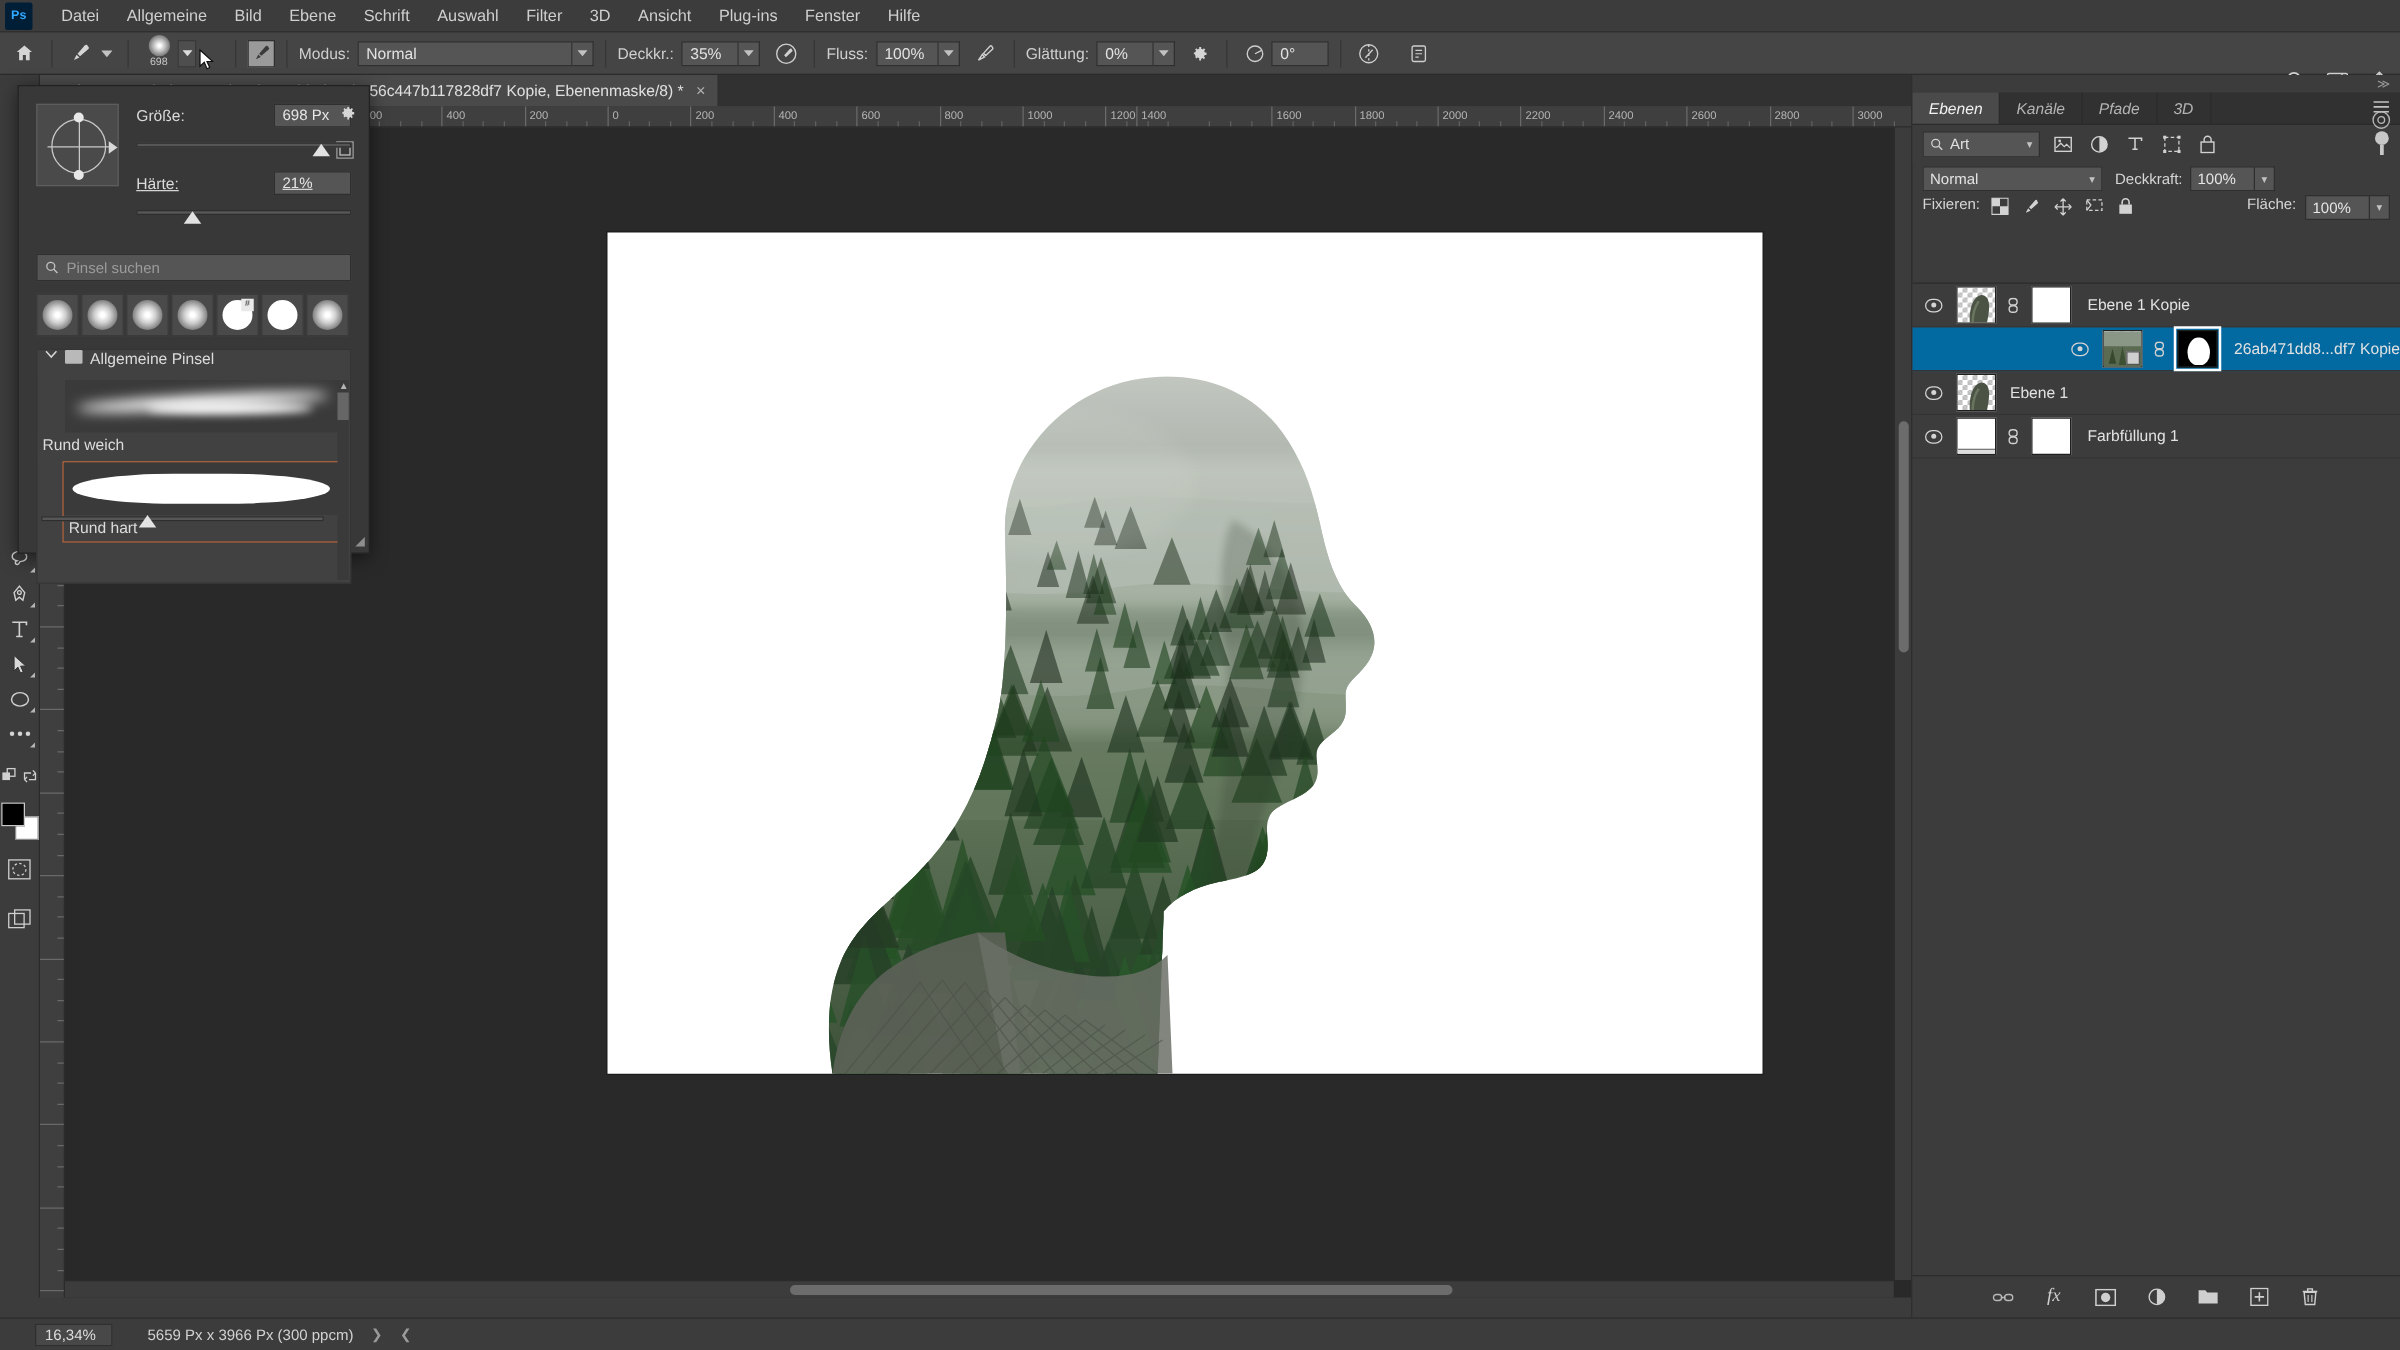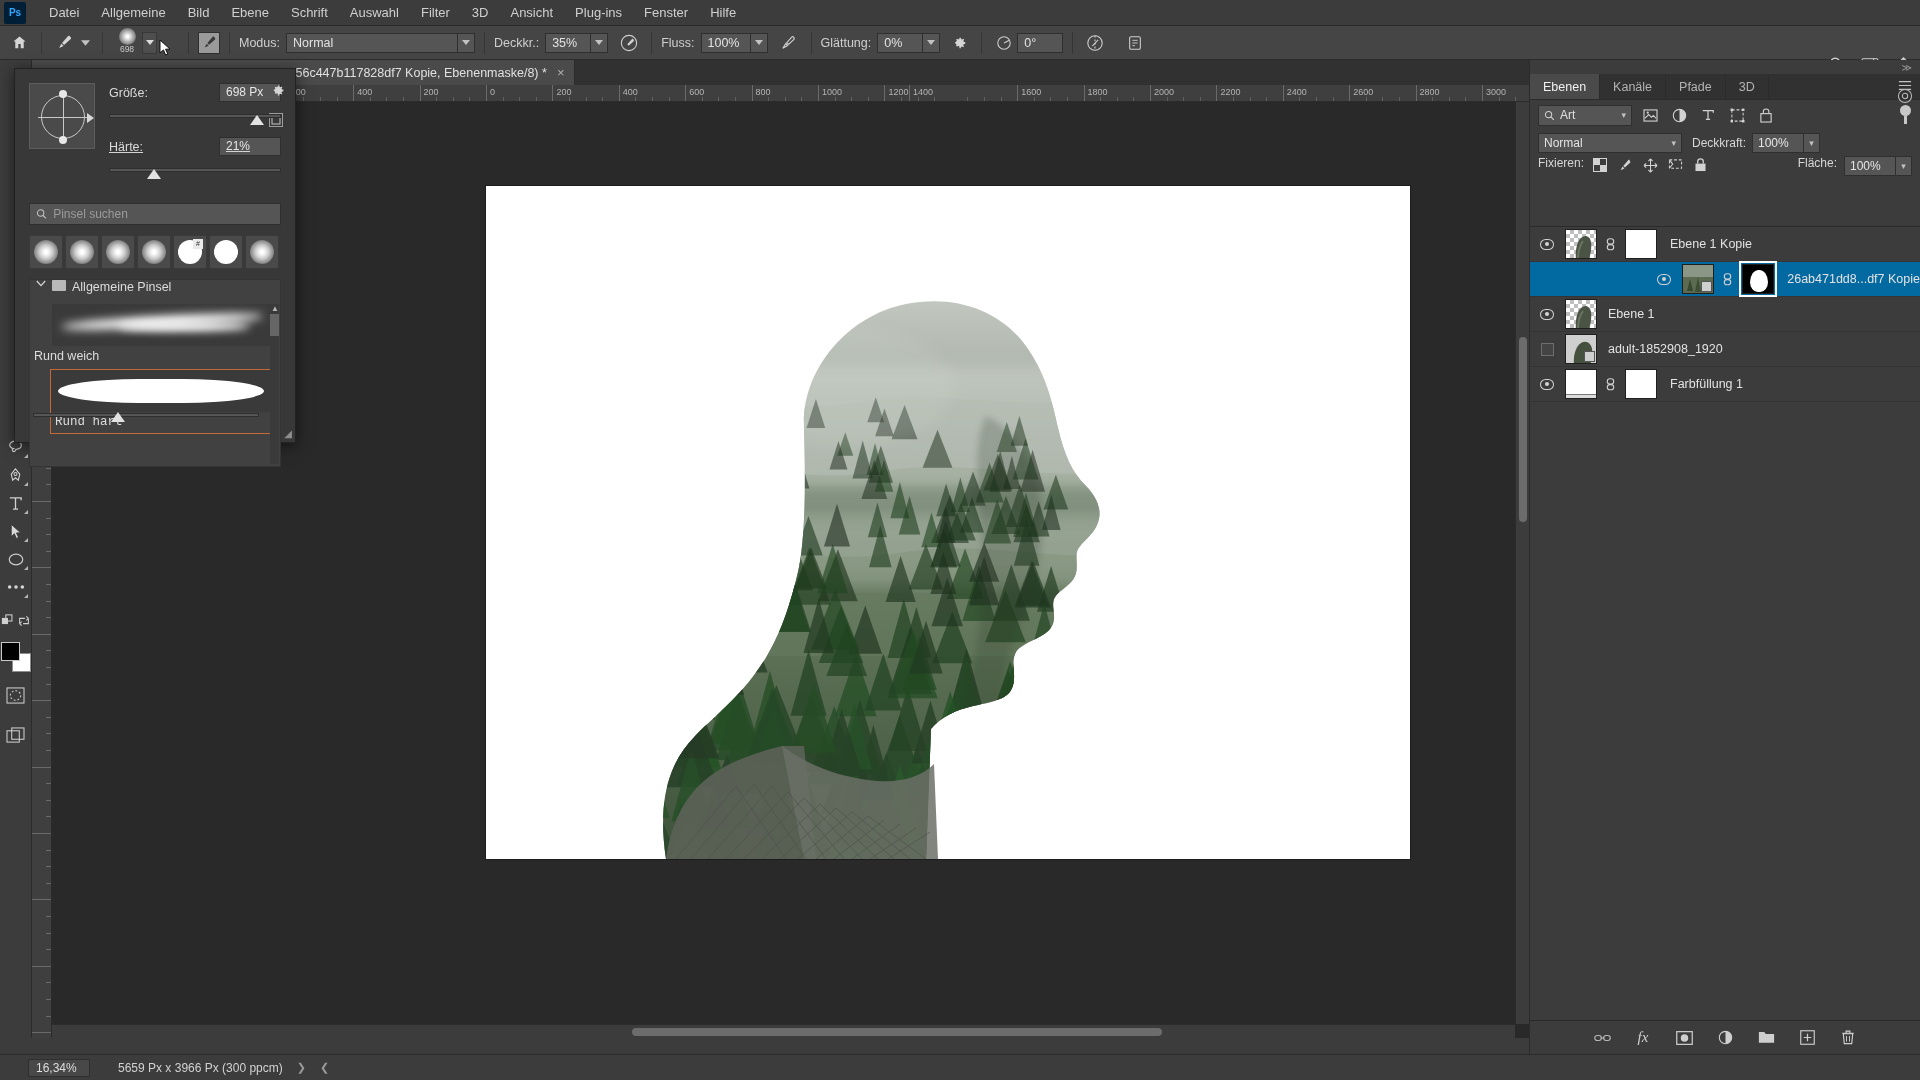--- a/index.html
+++ b/index.html
@@ -121,21 +121,21 @@
   }
   .bp-group {
     margin:10px 14px 0 14px; background:#414141; border:1px solid #343434;
     height:188px; position:relative; overflow:hidden;
   }
   .bp-group-hd { display:flex; align-items:flex-start; height:22px; padding-left:6px; gap:6px; background:#414141;}
   .bp-group-hd .gname { font-size:12.5px; color:#dcdcdc;}
   .folder-ico { width:14px;height:11px;background:#b9b9b9;border-radius:1px; position:relative;}
   .folder-ico:after{content:"";position:absolute;left:0;top:-3px;width:6px;height:3px;background:#b9b9b9;border-radius:1px 1px 0 0;}
   .bp-item { margin:2px 8px 0 22px; }
-  .bp-item.sel { border:1px solid #c3693a; margin-left:20px;font-family:Liberation Mono, monospace; }
+  .bp-item.sel { border:1px solid #c3693a; margin-left:20px; }
   .stroke-soft {
     height:42px; background:#3a3a3a; position:relative; overflow:hidden;
   }
   .stroke-soft:before {
     content:""; position:absolute; left:4%; top:28%; width:92%; height:26%;
     background:#fff; border-radius:50%; filter:blur(5px);
     transform: rotate(-3deg);
   }
   .stroke-soft:after {
     content:""; position:absolute; left:30%; top:42%; width:60%; height:22%;
@@ -250,20 +250,21 @@
     height:14px; background:#3c3c3c; display:flex; align-items:center; justify-content:flex-end;
     padding-right:8px; color:#9a9a9a; font-size:10px; gap:8px;
   }
   .panel-tabs {
     display:flex; align-items:stretch; height:26px; background:#313131;
     border-bottom:1px solid #2b2b2b; position:relative;
   }
   .ptab {
     padding:0 13px; display:flex;align-items:center; font-size:12.5px; color:#b3b3b3;
     border-right:1px solid #2b2b2b;
+    font-style:italic;
   }
   .ptab.active { background:#4a4a4a; color:#f0f0f0; }
   .ptab-menu { position:absolute; right:8px; top:6px; color:#b9b9b9; }
 
   .lp-row1 {
     display:flex; align-items:center; height:30px; padding:0 8px; gap:7px; background:#3c3c3c;
   }
   .kindbox {
     display:flex; align-items:center; width:94px; height:21px;
     background:#555; border:1px solid #2f2f2f; padding:0 5px; gap:5px;
@@ -1431,35 +1432,20 @@
               <svg width="32" height="30" viewBox="0 0 32 30">
                 <path d="M10 30 C9 20 11 12 15 8 C19 4 24 6 25 12 C26 18 24 26 23 30z" fill="#4a5344"></path>
                 <path d="M12 30 C12 22 14 15 17 11" stroke="#6a7560" stroke-width="2" fill="none"></path>
               </svg>
             </div>
           </div>
           <div class="lname">Ebene 1</div>
         </div>
         <div class="layer-row">
           <div class="eye-cell">
-            <span class="eye-off"></span>
-          </div>
-          <div class="thumb-cell">
-            <div class="lthumb">
-              <svg width="32" height="30" viewBox="0 0 32 30">
-                <rect width="32" height="30" fill="#cfcfcf"></rect>
-                <path d="M8 30 C7 20 10 11 15 8 C20 5 25 8 26 14 C27 21 25 27 24 30z" fill="#46503f"></path>
-              </svg>
-              <div class="smartbadge"></div>
-            </div>
-          </div>
-          <div class="lname">adult-1852908_1920</div>
-        </div>
-        <div class="layer-row">
-          <div class="eye-cell">
             <span class="eye">
               <i></i>
             </span>
           </div>
           <div class="thumb-cell">
             <div class="lthumb white fillthumb">
               <div class="grad"></div>
             </div>
           </div>
           <div class="link-cell">

